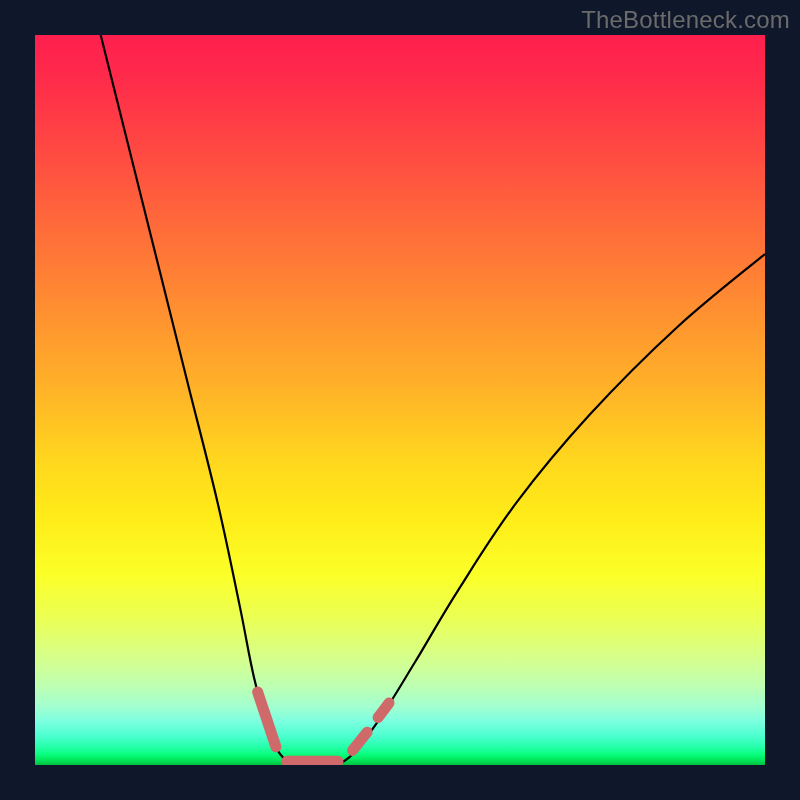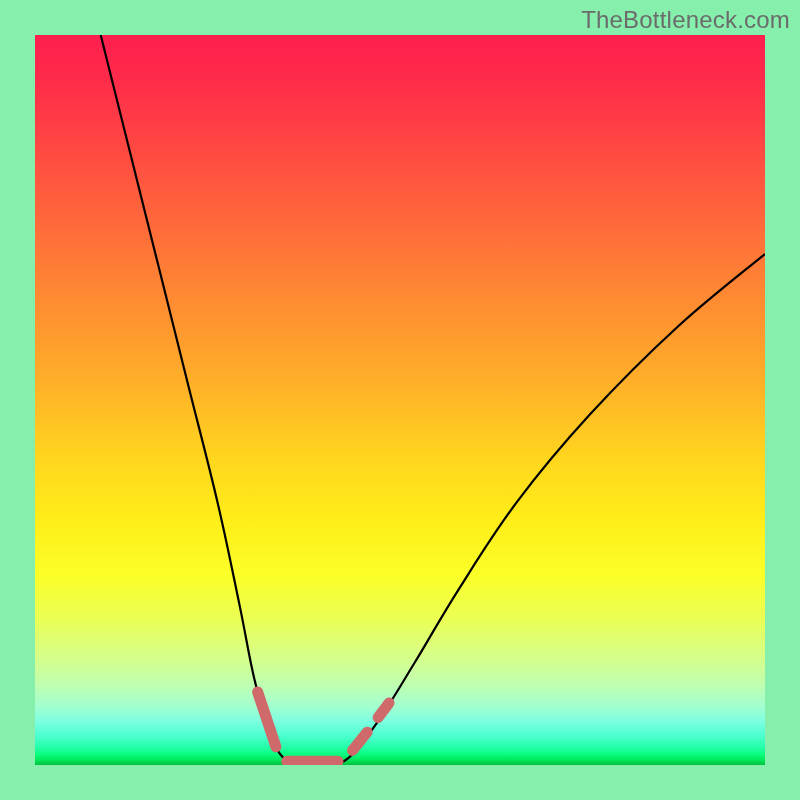--- a/index.html
+++ b/index.html
@@ -10,21 +10,21 @@
     background: #000;
     overflow: hidden;
     font-family: Arial, Helvetica, sans-serif;
   }
   .frame {
     position: absolute;
     left: 0;
     top: 0;
     width: 800px;
     height: 800px;
-    background: #86efac;
+    background: #0f172a;
   }
   .plot-area {
     position: absolute;
     left: 35px;
     top: 35px;
     width: 730px;
     height: 730px;
     overflow: hidden;
   }
   .gradient {

